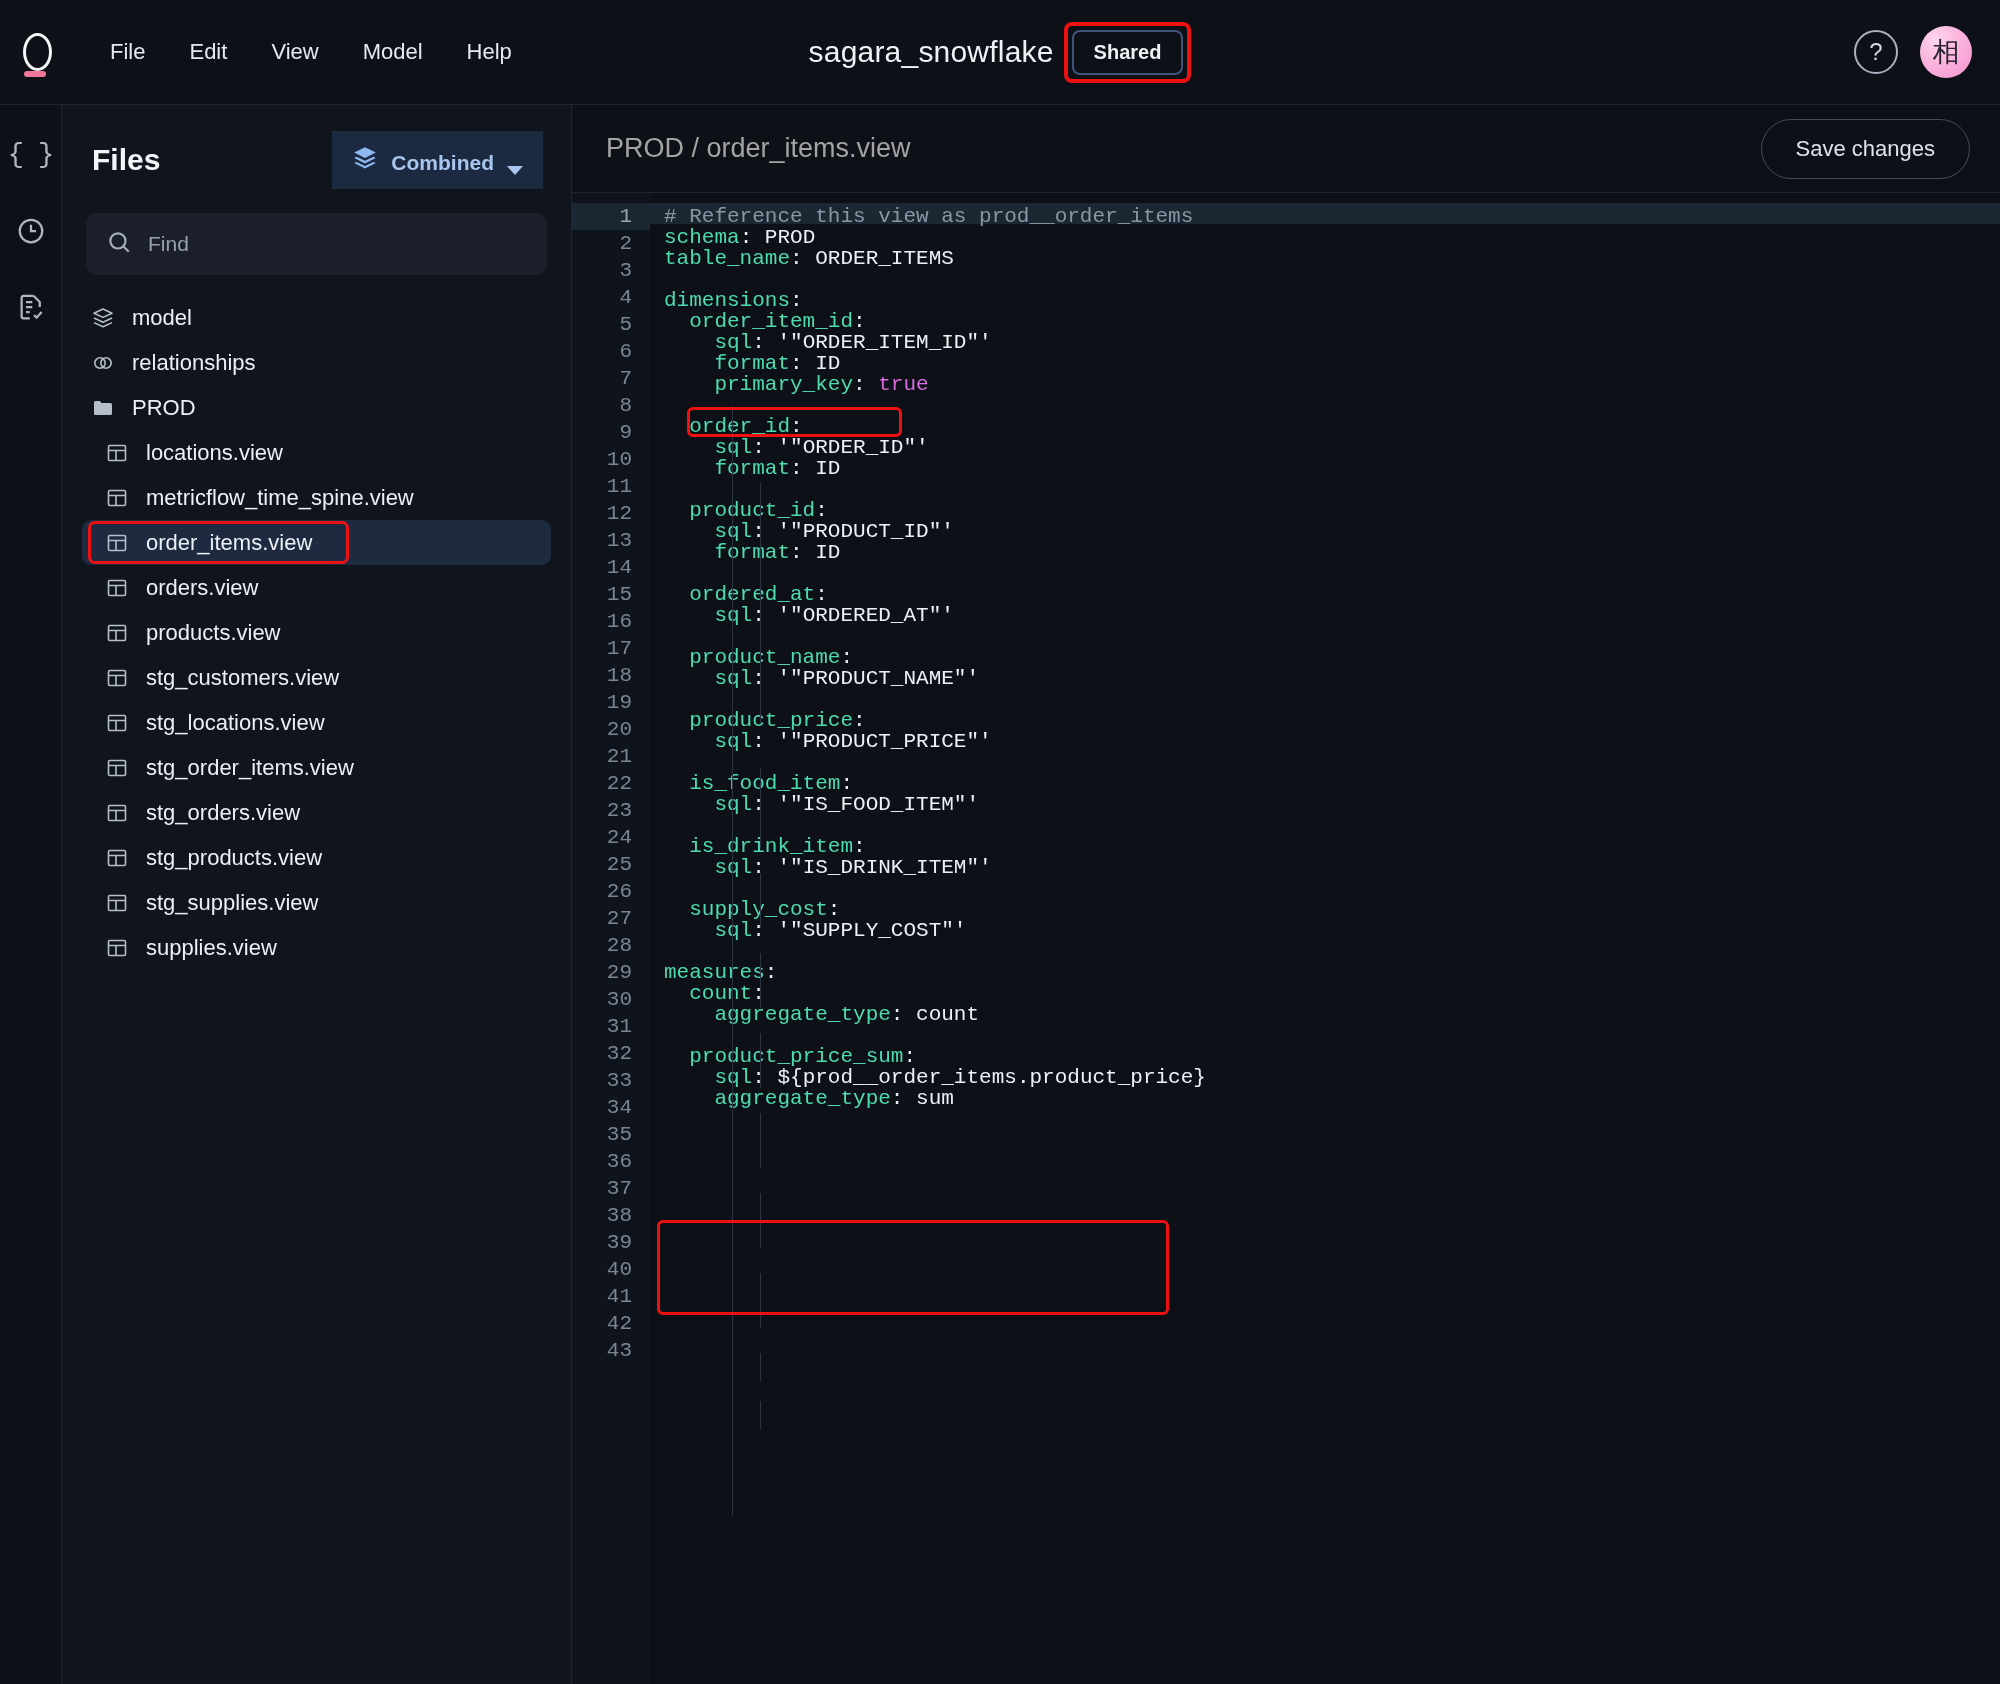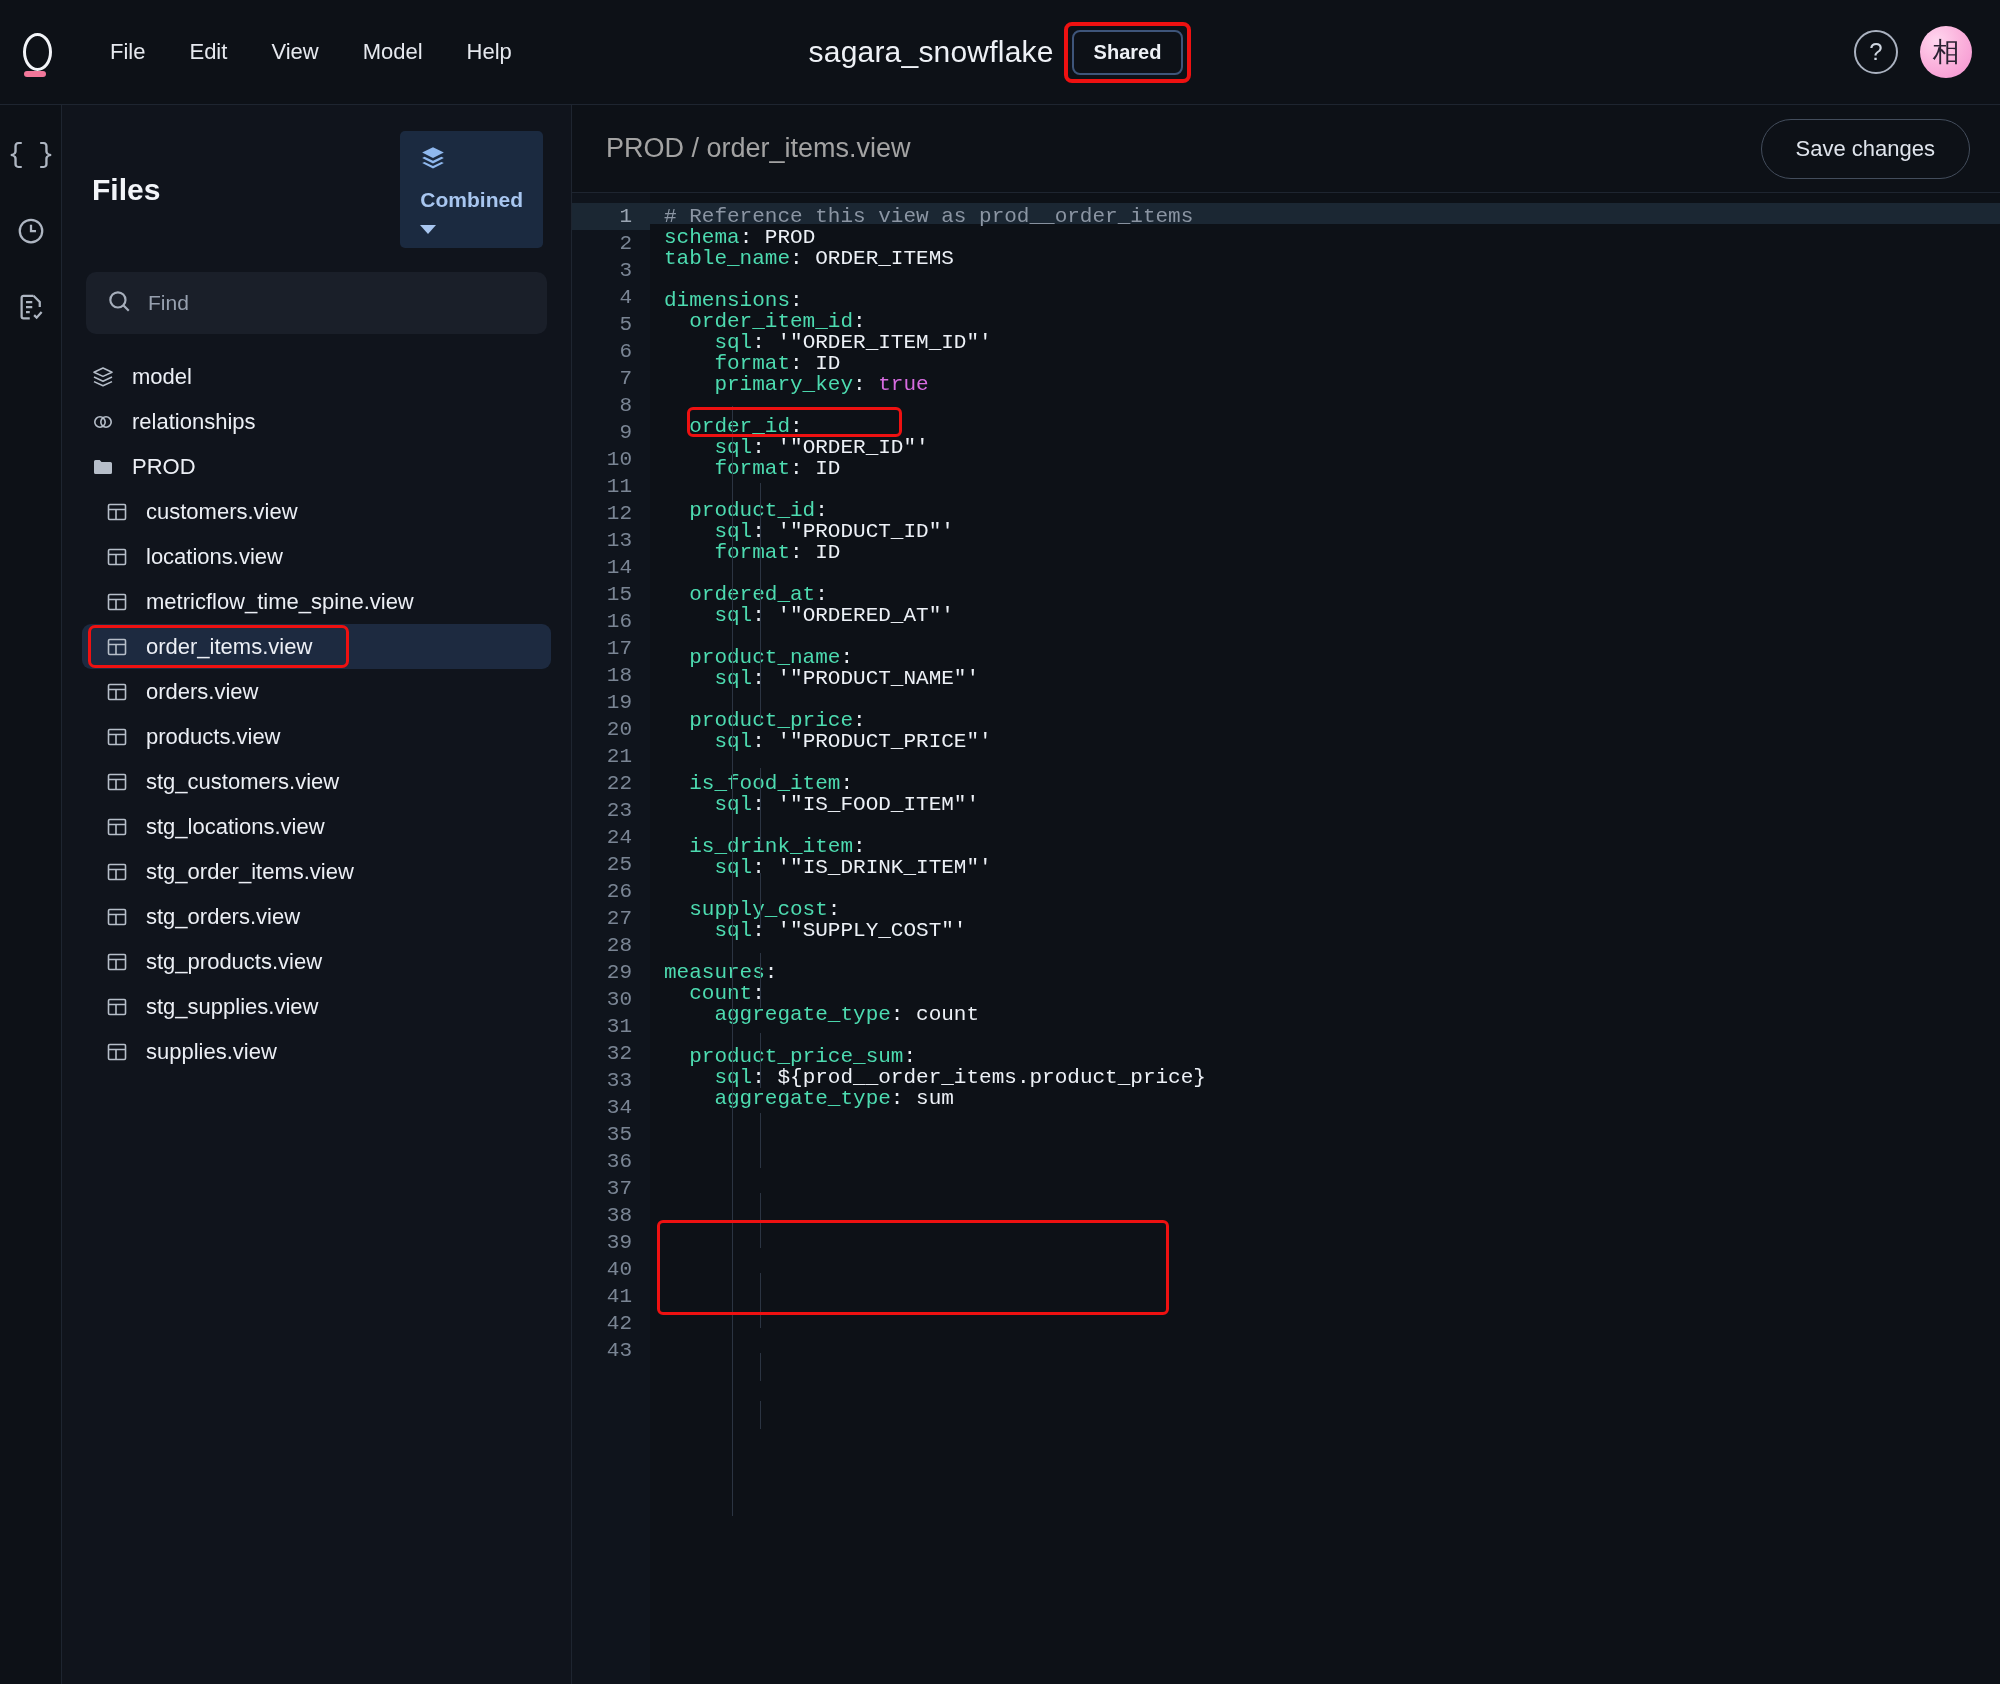--- a/index.html
+++ b/index.html
@@ -85,23 +85,23 @@
     border-right: 1px solid #1e2530;
     display: flex; flex-direction: column;
     padding: 0 0 0 0;
   }
   .files-head {
     display: flex; align-items: center; justify-content: space-between;
     padding: 26px 28px 10px 30px;
   }
   .files-title { color: #f3f5f9; font-size: 30px; font-weight: bold; }
   .combined-btn {
-    display: flex; align-items: flex-start; gap: 13px;
-    background: #1b2a40; border-radius: 5px;
-    padding: 14px 20px; cursor: pointer; flex-direction: column;
+    display: flex; align-items: flex-end; gap: 13px;
+    background: #1b2a40; border-radius: 0;
+    padding: 14px 20px; cursor: pointer;
   }
   .combined-btn .lbl { color: #a8c6f0; font-size: 21px; font-weight: bold; }
   .caret { width:0;height:0;border-left:8px solid transparent;border-right:8px solid transparent;border-top:9px solid #a8c6f0; }
 
   .search-wrap { padding: 14px 24px 8px 24px; }
   .search-box {
     display: flex; align-items: center; gap: 16px;
     background: #1a1f29; border-radius: 10px; height: 62px; padding: 0 20px;
   }
   .search-box input {
@@ -269,29 +269,20 @@
             </span>
             <span class="lbl">relationships</span>
           </div>
           <div class="file-row">
             <span class="ico">
               <svg width="24" height="24" viewBox="0 0 24 24" fill="currentColor">
                 <path d="M3 6.5A1.5 1.5 0 0 1 4.5 5h4.2l1.8 2h9A1.5 1.5 0 0 1 21 8.5v9A1.5 1.5 0 0 1 19.5 19h-15A1.5 1.5 0 0 1 3 17.5v-11z"></path>
               </svg>
             </span>
             <span class="lbl">PROD</span>
-          </div>
-          <div class="file-row indent">
-            <span class="ico">
-              <svg width="24" height="24" viewBox="0 0 24 24" fill="none" stroke="currentColor" stroke-width="1.6">
-                <rect x="3.5" y="4.5" width="17" height="15" rx="1.2"></rect>
-                <path d="M3.5 9.5h17M11 9.5V19.5"></path>
-              </svg>
-            </span>
-            <span class="lbl">customers.view</span>
           </div>
           <div class="file-row indent">
             <span class="ico">
               <svg width="24" height="24" viewBox="0 0 24 24" fill="none" stroke="currentColor" stroke-width="1.6">
                 <rect x="3.5" y="4.5" width="17" height="15" rx="1.2"></rect>
                 <path d="M3.5 9.5h17M11 9.5V19.5"></path>
               </svg>
             </span>
             <span class="lbl">locations.view</span>
           </div>

